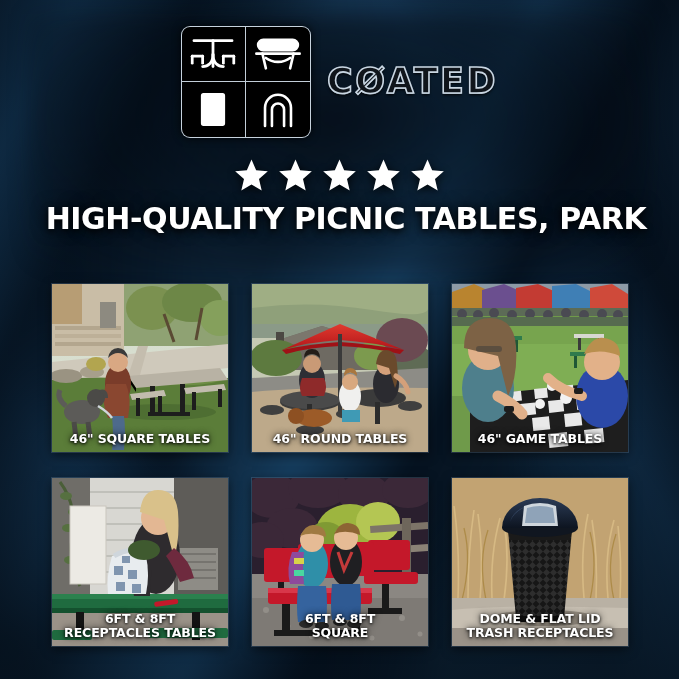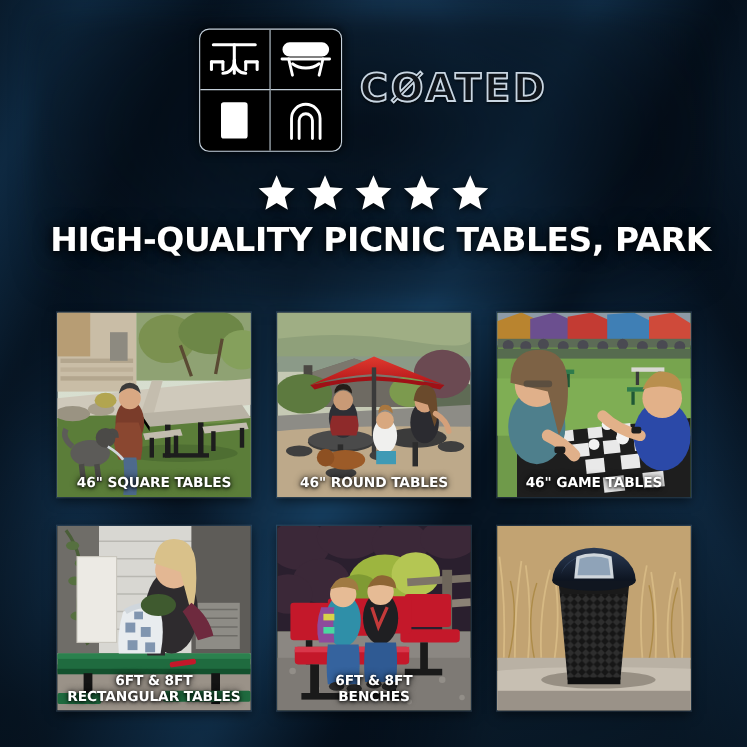--- a/index.html
+++ b/index.html
@@ -543,21 +543,21 @@
             </g>
             <path d="M62 78 q16 -10 30 -2" stroke="#cfd6dc" stroke-width="5" fill="none"></path>
 
             <ellipse cx="92" cy="72" rx="16" ry="10" fill="#3f5a2f"></ellipse>
 
             <rect x="102" y="124" width="24" height="5" rx="2" fill="#c4182a" transform="rotate(-8 102 124)"></rect>
           </svg>
         </div>
         <div class="tile-caption">
           <span class="cap-line">6FT &amp; 8FT</span>
-          <span class="cap-line">RECTANGULAR TABLES</span>
+          <span class="cap-line">RECEPTACLES TABLES</span>
         </div>
       </div>
 
       <div class="tile">
         <div class="scene">
           <svg viewBox="0 0 176 168" preserveAspectRatio="xMidYMid slice">
             <rect width="176" height="168" fill="#3f4a32"></rect>
 
             <rect x="0" y="0" width="176" height="96" fill="#2a1f2e"></rect>
             <g fill="#3b2838">
@@ -621,21 +621,21 @@
             <path d="M86 74 l6 18 l8 -18" stroke="#c43a3a" stroke-width="3" fill="none"></path>
 
             <ellipse cx="54" cy="146" rx="7" ry="4" fill="#2b2b2b"></ellipse>
             <ellipse cx="70" cy="148" rx="7" ry="4" fill="#2b2b2b"></ellipse>
             <ellipse cx="88" cy="144" rx="7" ry="4" fill="#2b2b2b"></ellipse>
             <ellipse cx="102" cy="146" rx="7" ry="4" fill="#2b2b2b"></ellipse>
           </svg>
         </div>
         <div class="tile-caption">
           <span class="cap-line">6FT &amp; 8FT</span>
-          <span class="cap-line">BENCHES</span>
+          <span class="cap-line">SQUARE</span>
         </div>
       </div>
 
       <div class="tile">
         <div class="scene">
           <svg viewBox="0 0 176 168" preserveAspectRatio="xMidYMid slice">
             <defs>
               <pattern id="mesh" width="7" height="7" patternUnits="userSpaceOnUse">
                 <rect width="7" height="7" fill="#161616"></rect>
                 <path d="M3.5 0 L7 3.5 L3.5 7 L0 3.5 Z" fill="#2e2e2e"></path>
@@ -677,17 +677,21 @@
             <path d="M64 138 L112 138 L112 144 L64 144 Z" fill="#101010"></path>
 
             <ellipse cx="88" cy="50" rx="38" ry="9" fill="#101620"></ellipse>
             <path d="M50 50 A38 30 0 0 1 126 50 Z" fill="url(#dome)"></path>
             <path d="M58 44 A30 22 0 0 1 92 26 A32 24 0 0 0 58 44 Z" fill="#4a6184" opacity=".6"></path>
 
             <path d="M70 48 L106 48 L104 28 Q88 22 72 28 Z" fill="#cfd6dc"></path>
             <path d="M73 45 L103 45 L101 30 Q88 26 75 30 Z" fill="#8fa3b8"></path>
           </svg>
         </div>
+        <div class="tile-caption">
+          <span class="cap-line">DOME &amp; FLAT LID</span>
+          <span class="cap-line">TRASH RECEPTACLES</span>
+        </div>
       </div>
 
     </div>
   </div>
 </div>
 
 </body></html>

